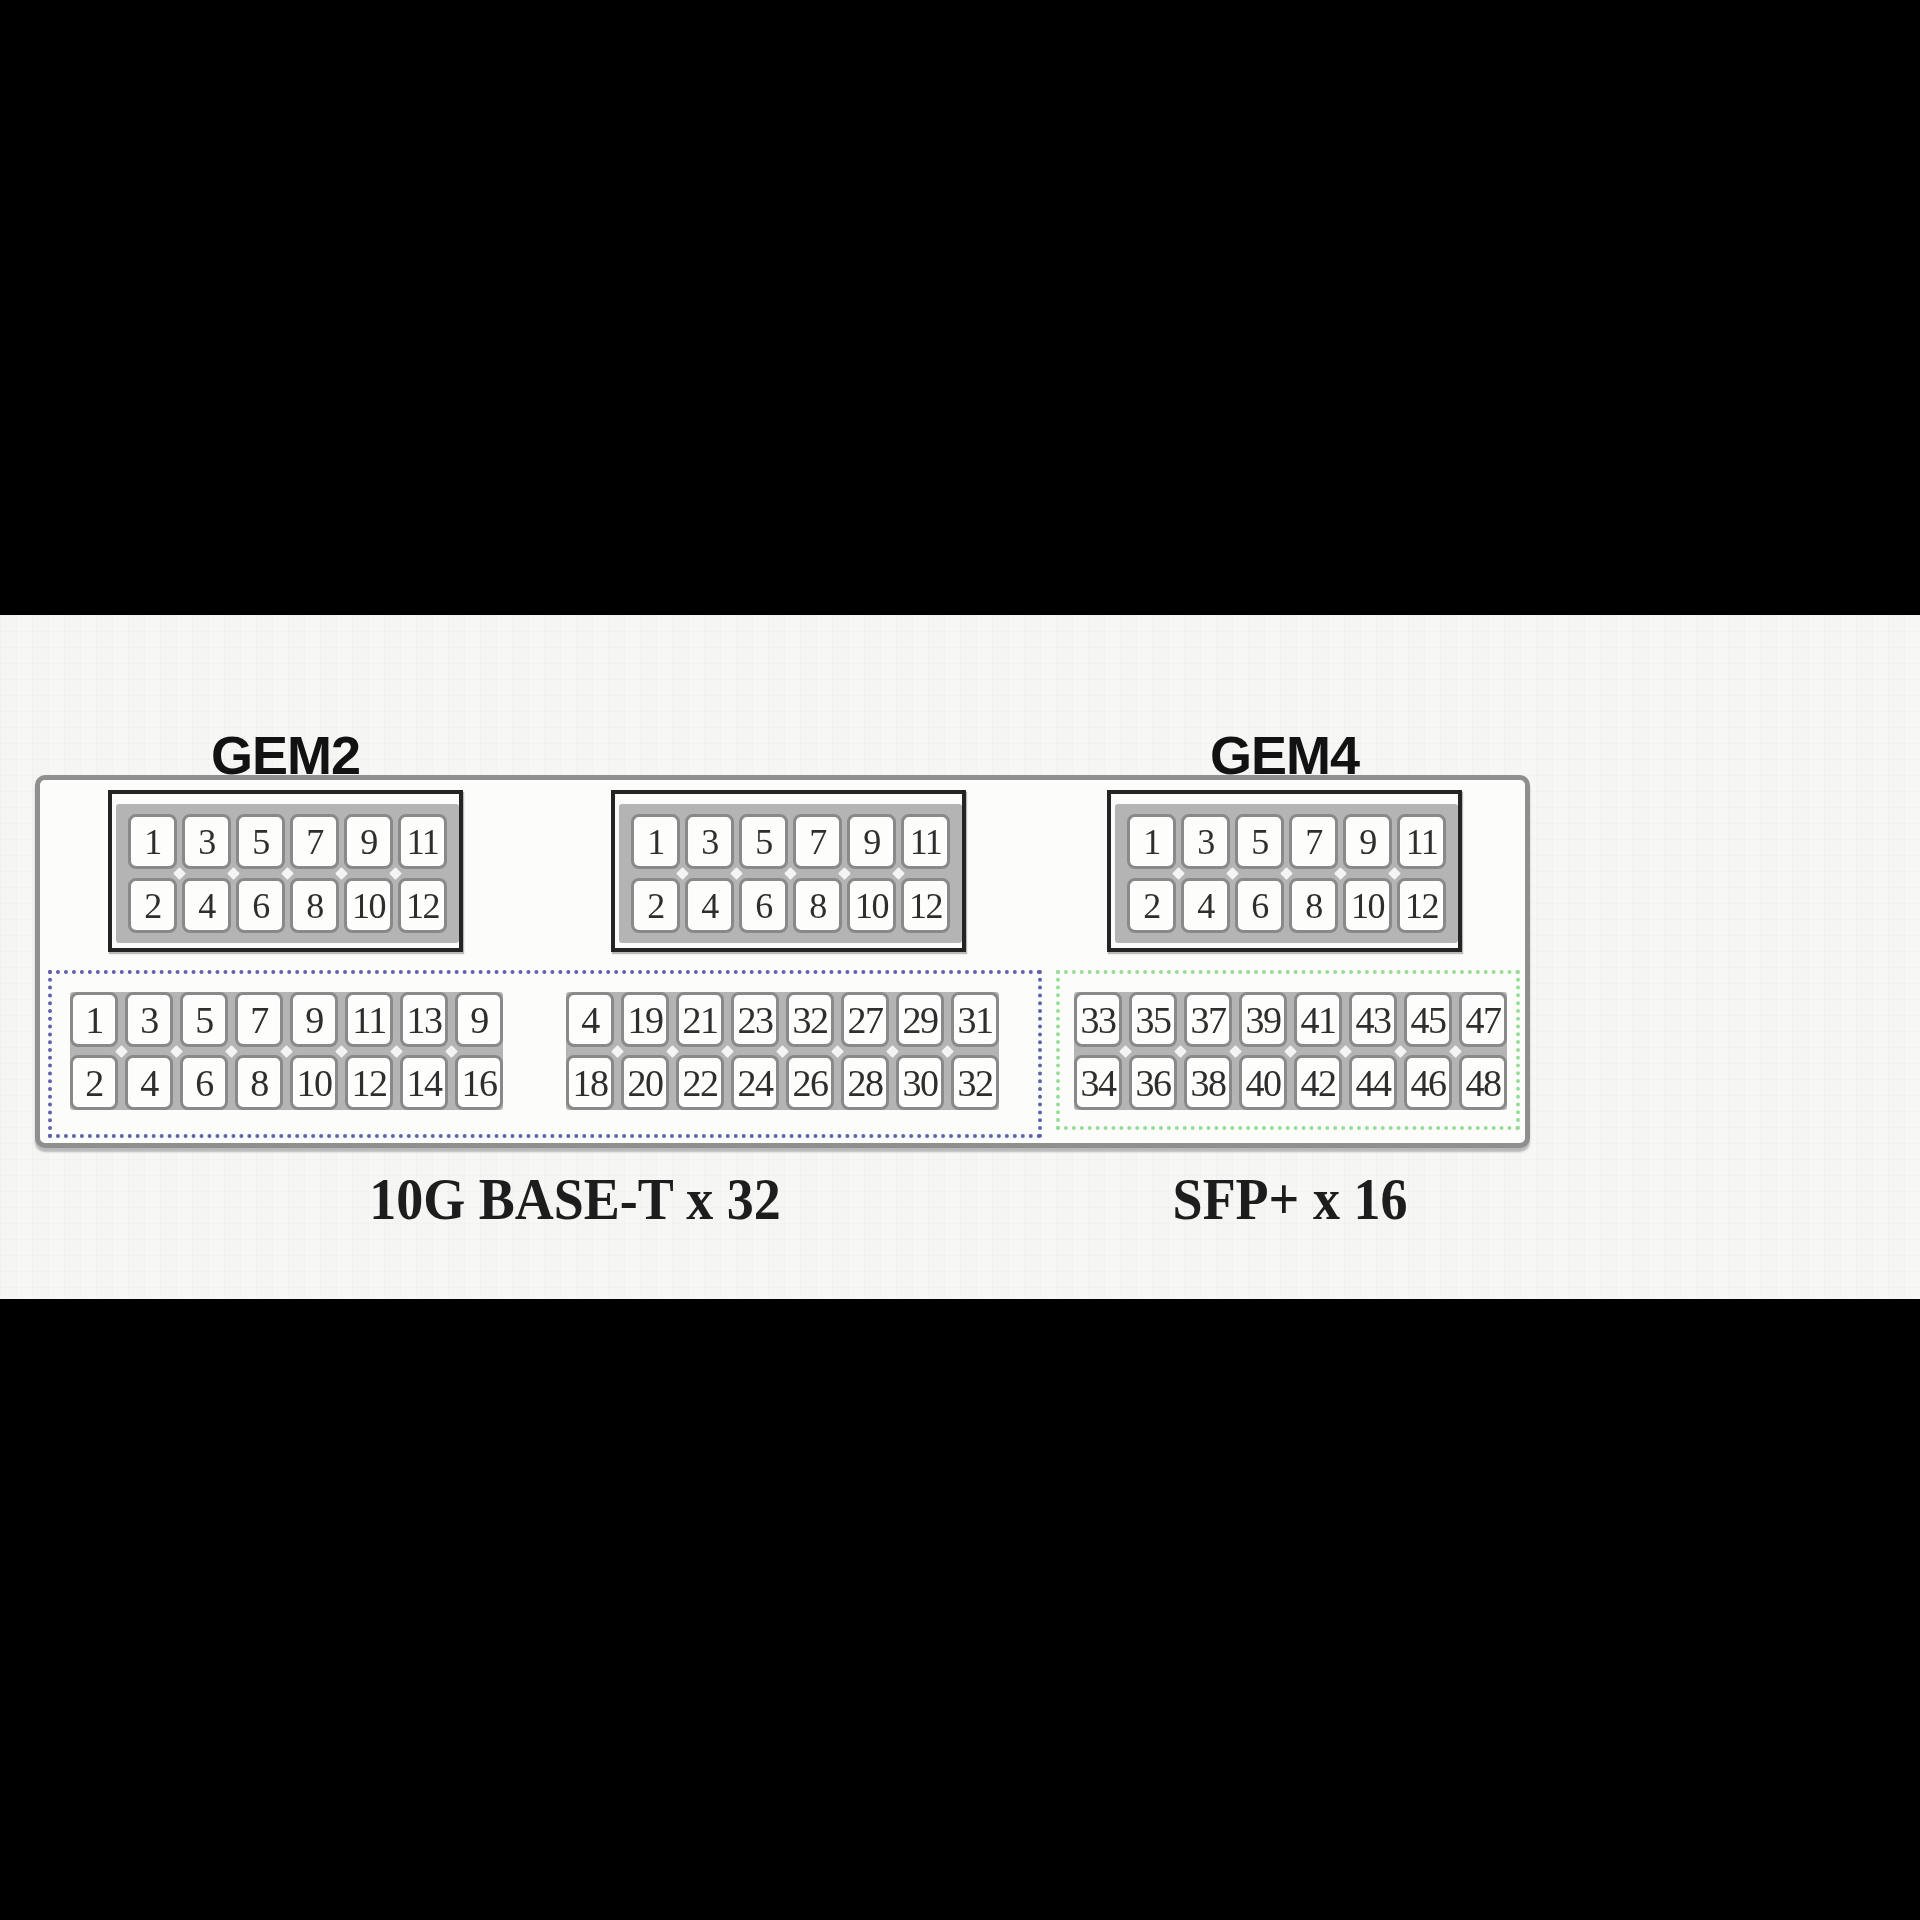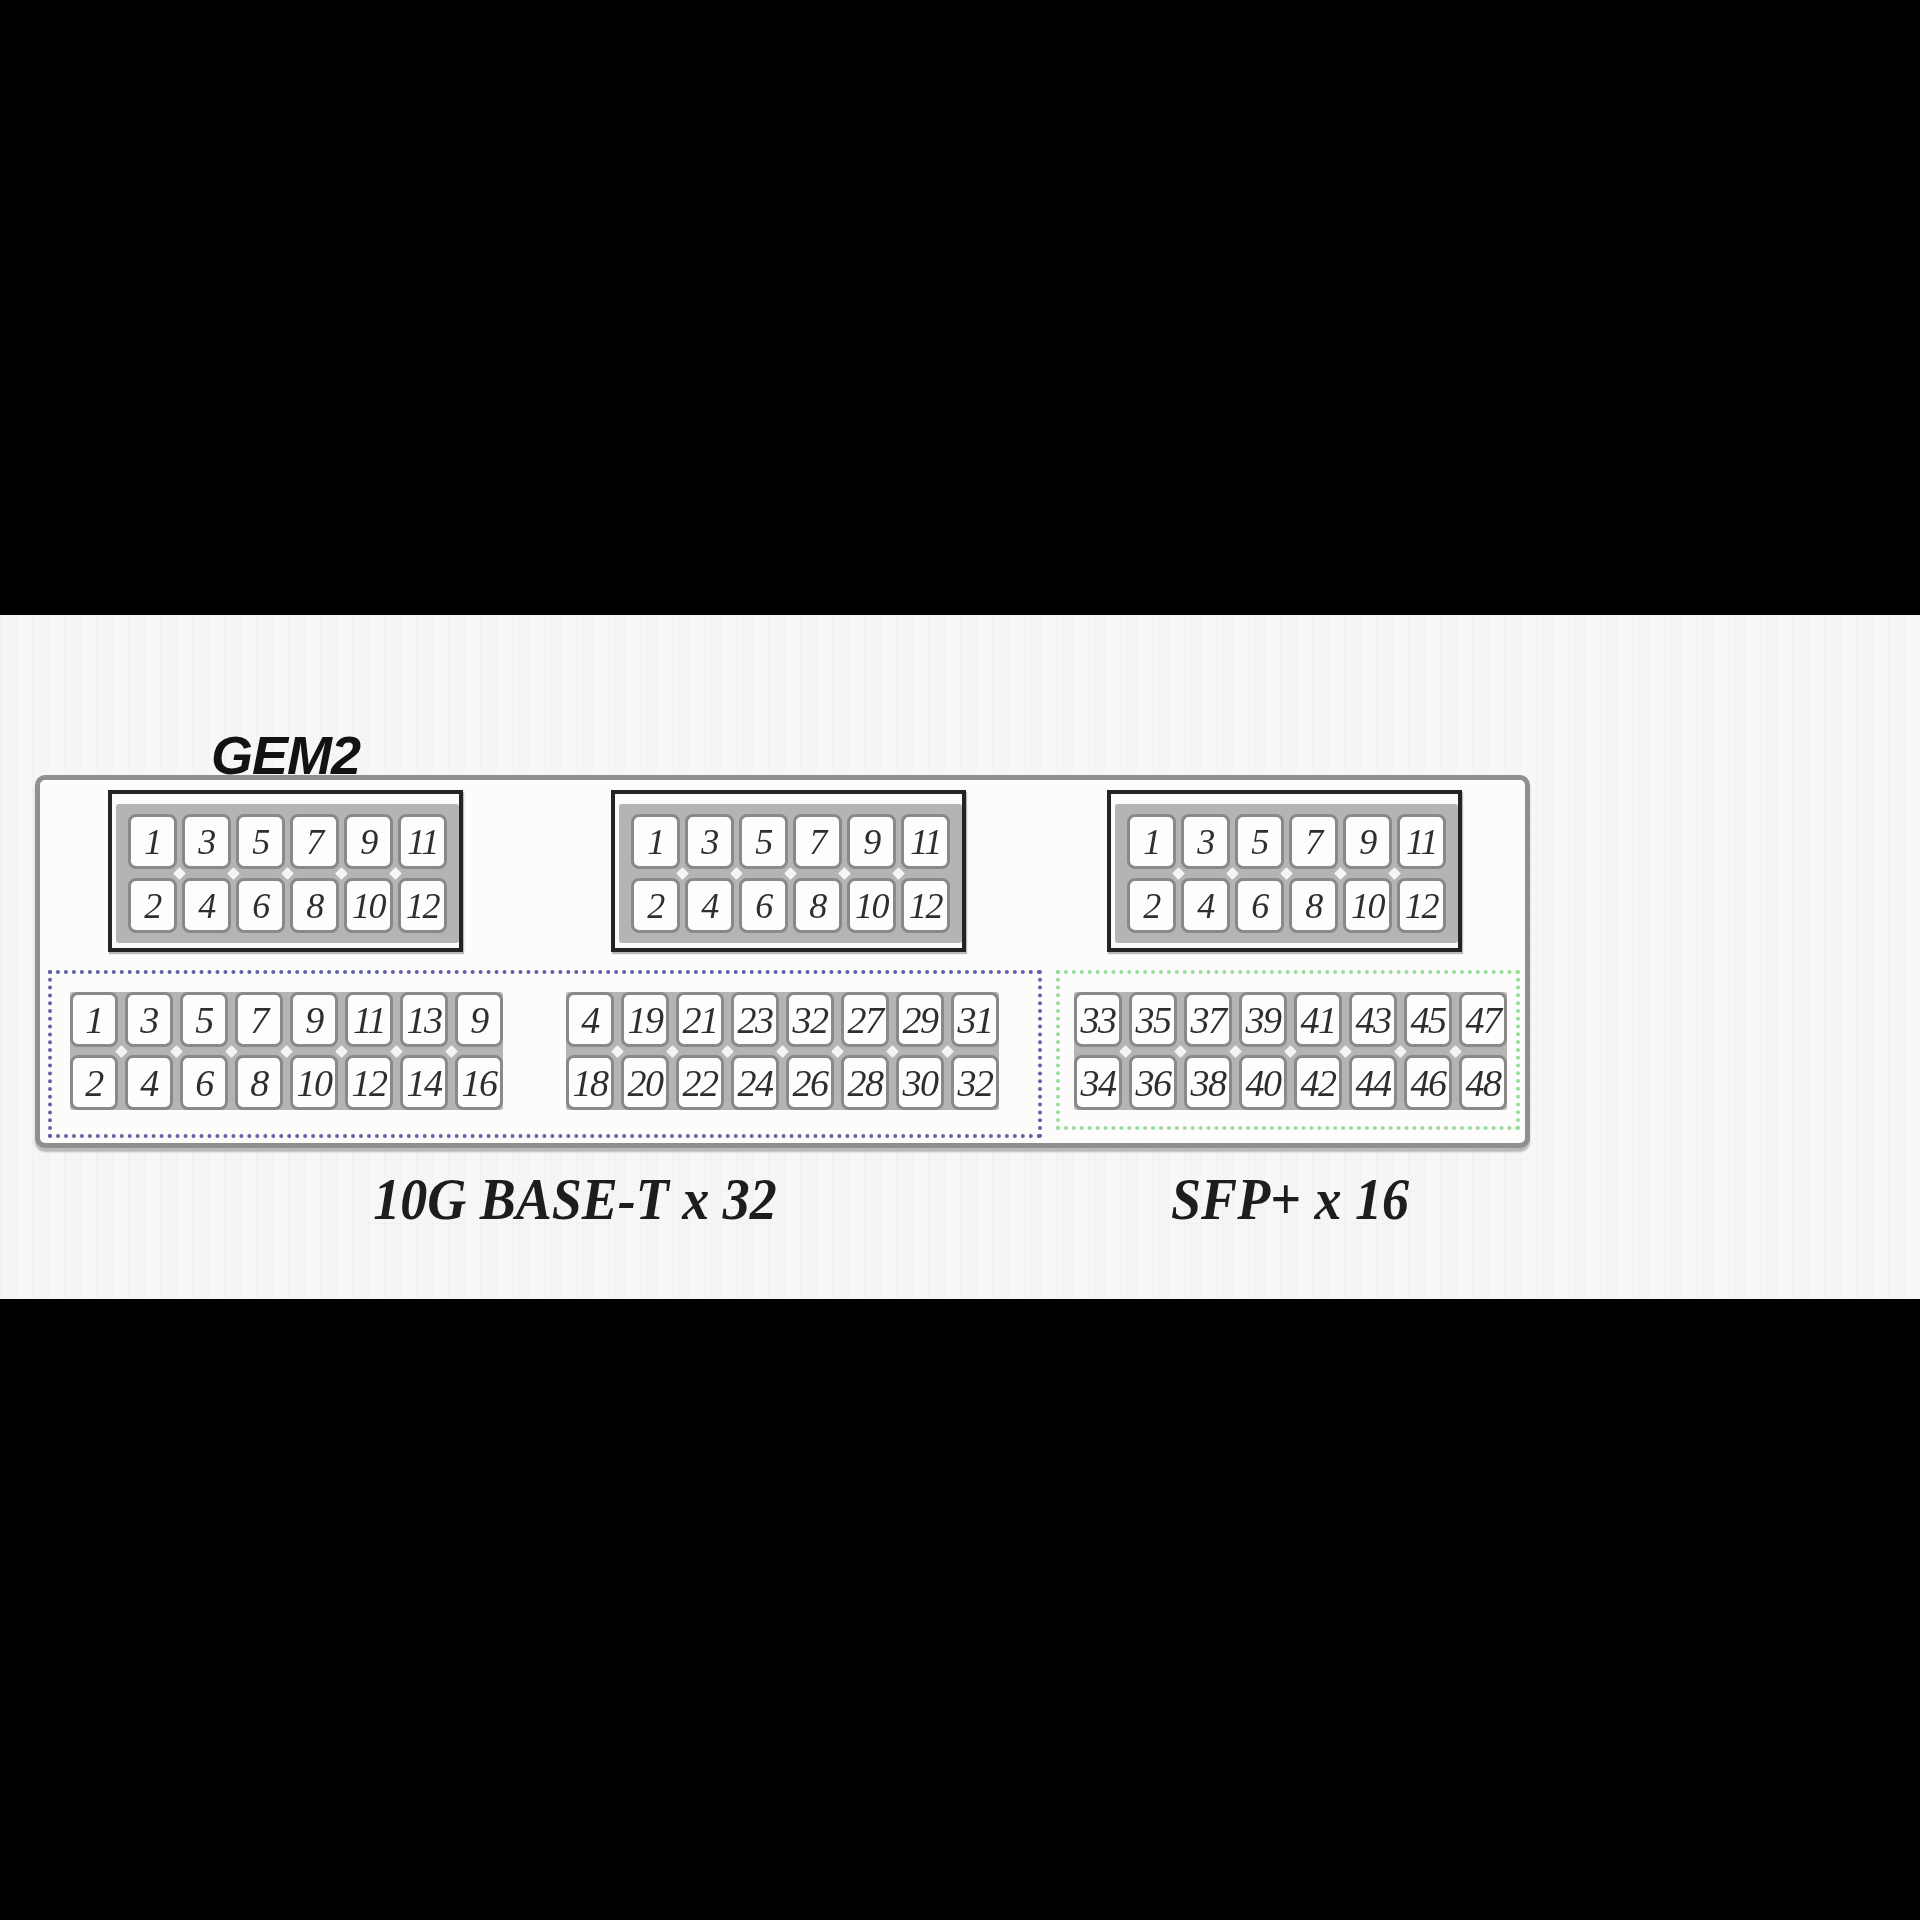--- a/index.html
+++ b/index.html
@@ -13,21 +13,20 @@
   
   .band{
     position:absolute;left:0;top:615px;width:1920px;height:684px;
     background:
       linear-gradient(rgba(0,0,0,0.015) 1px, transparent 1px),
       linear-gradient(90deg, rgba(0,0,0,0.015) 1px, transparent 1px),
       repeating-linear-gradient(90deg, rgba(0,0,0,0.008) 0 16px, rgba(255,255,255,0) 16px 32px),
       #f7f7f6;
     background-size:16px 16px, 16px 16px, auto, auto;
     filter:blur(0.6px);
-    font-style:italic;
   }
   
   .panel{
     position:absolute;left:35px;top:160px;width:1495px;height:373px;
     box-sizing:border-box;
     border:5px solid #8f8f8f;
     border-radius:10px;
     background:#fcfcfb;
     box-shadow:0 4px 2px rgba(110,110,110,0.45), inset 0 1px 0 rgba(255,255,255,0.8);
   }
@@ -99,20 +98,21 @@
   #sfp-label{left:1090px;width:400px;}
 </style>
 </head>
 <body>
 
 <div class="band">
 
   <div class="panel"></div>
 
   <div class="gem-label" style="left:108px">GEM2</div>
+  <div class="gem-label" style="left:1107px">GEM4</div>
 
   <div class="gem-box" style="left:108px">
     <div class="portgrid gem-grid">
         <div class="port">1</div>
         <div class="port">3</div>
         <div class="port">5</div>
         <div class="port">7</div>
         <div class="port">9</div>
         <div class="port">11</div>
         <div class="port">2</div>

